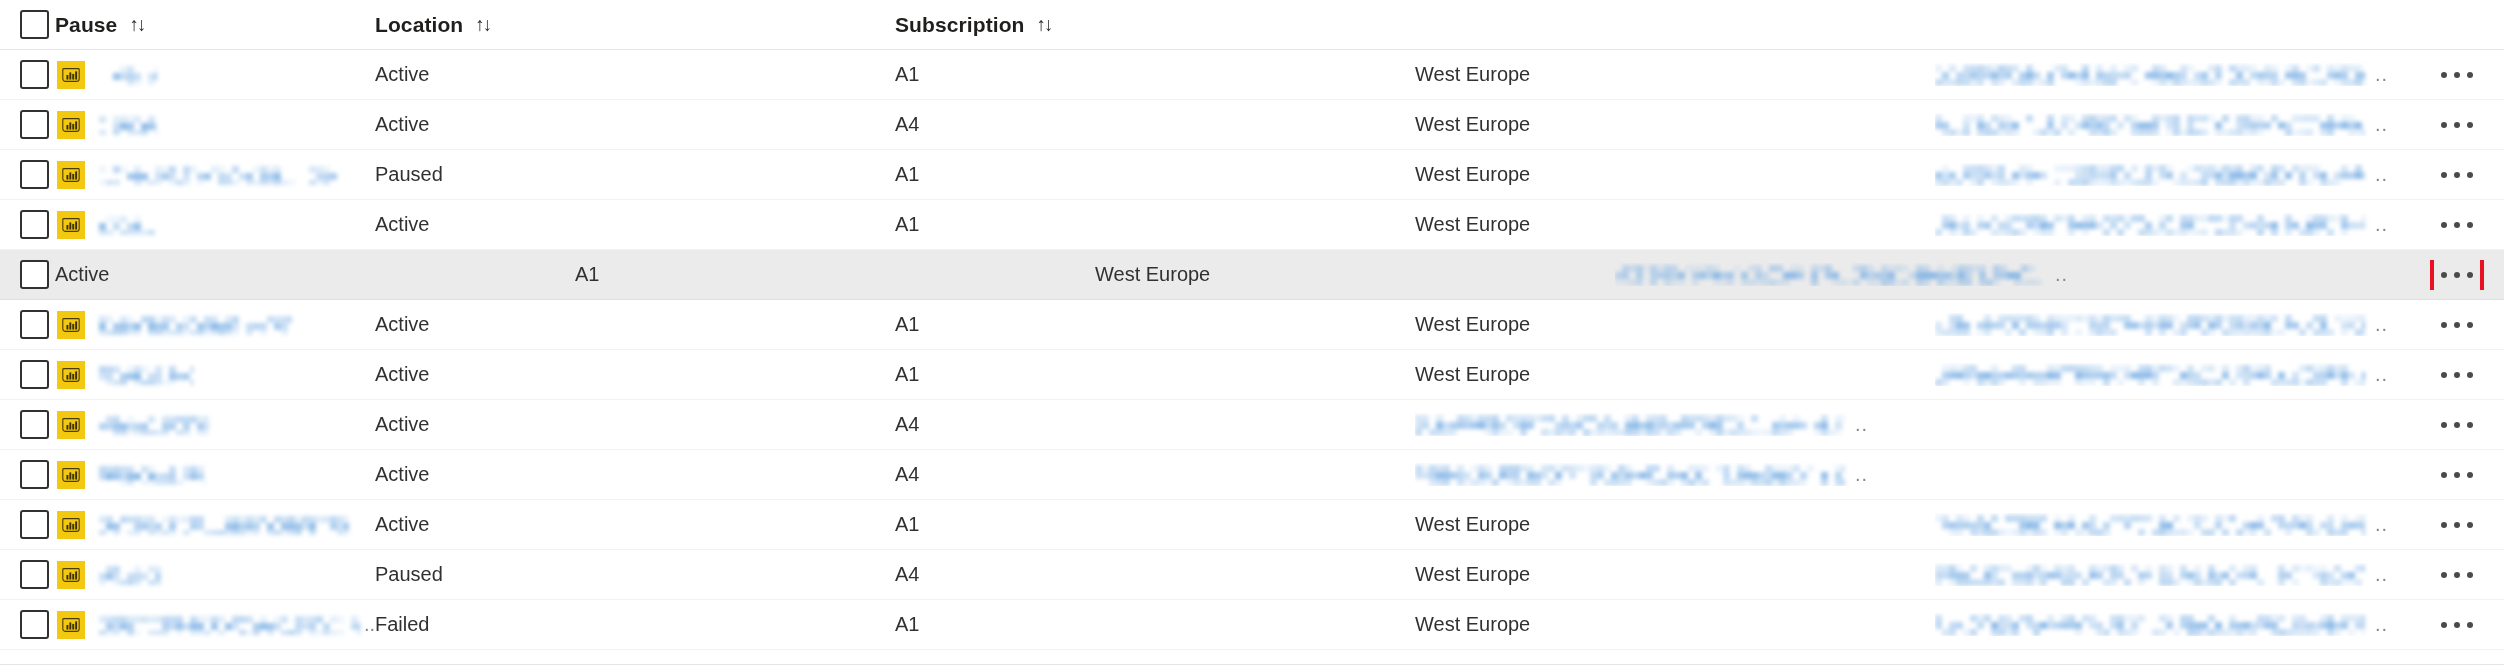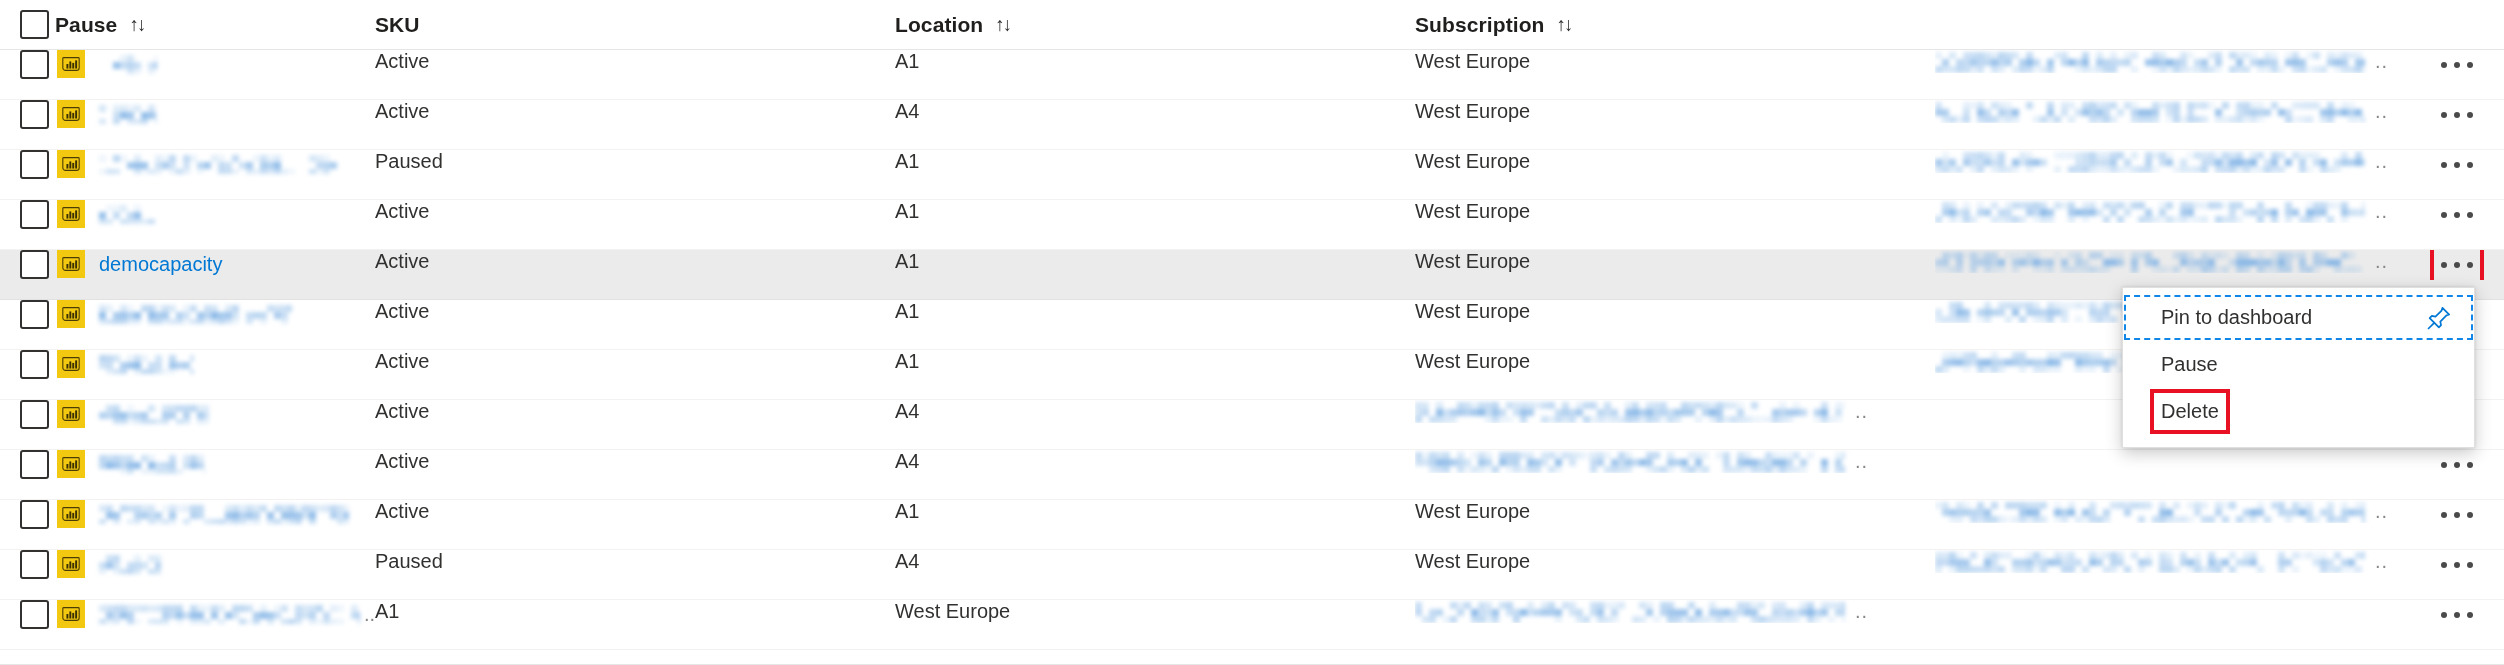--- a/index.html
+++ b/index.html
@@ -55,21 +55,21 @@
   .col-status  { width: 520px; flex: 0 0 520px; }
   .col-sku     { width: 520px; flex: 0 0 520px; }
   .col-loc     { width: 520px; flex: 0 0 520px; }
   .col-sub     { flex: 1 1 auto; min-width: 0; }
   .col-more    { width: 74px; flex: 0 0 74px; }
 
   
   .grid-row {
     position: relative;
     display: flex;
-    align-items: flex-start;
+    align-items: center;
     height: 50px;
     background: #ffffff;
     border-bottom: 1px solid #f3f2f1;
   }
   .grid-row.selected { background: #ebebeb; border-bottom-color: #e1e1e1; }
 
   .grid-row .cell {
     font-size: 20px;
     color: #323130;
     white-space: nowrap;
@@ -209,23 +209,20 @@
 <div class="grid">
 
   <div class="grid-header">
     <div class="cell col-check">
       <div class="checkbox"></div>
     </div>
     <div class="cell col-name">
       <span>Pause</span>
       <span class="sort-glyph">↑↓</span>
     </div>
-    <div class="cell col-sku">
-      <span>SKU</span>
-    </div>
     <div class="cell col-loc">
       <span>Location</span>
       <span class="sort-glyph">↑↓</span>
     </div>
     <div class="cell col-sub">
       <span>Subscription</span>
       <span class="sort-glyph">↑↓</span>
     </div>
     <div class="cell col-more"></div>
   </div>
@@ -970,32 +967,20 @@
             <span class="dot"></span>
             <span class="dot"></span>
             <span class="dot"></span>
           </div>
         </div>
       </div>
       <div class="grid-row selected">
         <div class="cell col-check">
           <div class="checkbox"></div>
         </div>
-        <div class="cell col-name name-cell">
-          <span class="capacity-icon">
-            <svg viewBox="0 0 22 22" width="20" height="20">
-              <path d="M3 4 h16 a1 1 0 0 1 1 1 v10 a3 3 0 0 1 -3 3 h-12 a3 3 0 0 1 -3 -3 v-10 a1 1 0 0 1 1 -1 z" fill="none" stroke="#4a3c04" stroke-width="1.2"></path>
-              <rect x="6" y="11" width="2.1" height="5" fill="#3b3001"></rect>
-              <rect x="9.2" y="8.2" width="2.1" height="7.8" fill="#3b3001"></rect>
-              <rect x="12.4" y="9.8" width="2.1" height="6.2" fill="#3b3001"></rect>
-              <rect x="15.6" y="7" width="2.1" height="9" fill="#3b3001"></rect>
-            </svg>
-          </span>
-          <span class="name-link">democapacity</span>
-        </div>
         <div class="cell col-status">Active</div>
         <div class="cell col-sku">A1</div>
         <div class="cell col-loc">West Europe</div>
         <div class="cell col-sub sub-cell">
           <span class="blurred" style="width: 430px; height: 22px;">
             <span class="px" style="left: 0px; top: 8px; width: 7px; height: 7px; opacity: 0.5;"></span>
             <span class="px" style="left: 0px; top: 15px; width: 7px; height: 7px; opacity: 0.14;"></span>
             <span class="px" style="left: 7px; top: 1px; width: 7px; height: 7px; opacity: 0.46;"></span>
             <span class="px" style="left: 7px; top: 8px; width: 7px; height: 7px; opacity: 0.57;"></span>
             <span class="px" style="left: 7px; top: 15px; width: 7px; height: 7px; opacity: 0.16;"></span>
@@ -2426,20 +2411,21 @@
             <span class="px" style="left: 231px; top: 15px; width: 7px; height: 7px; opacity: 0.2;"></span>
             <span class="px" style="left: 238px; top: 1px; width: 7px; height: 7px; opacity: 0.13;"></span>
             <span class="px" style="left: 238px; top: 15px; width: 7px; height: 7px; opacity: 0.16;"></span>
             <span class="px" style="left: 252px; top: 1px; width: 7px; height: 7px; opacity: 0.28;"></span>
             <span class="px" style="left: 252px; top: 8px; width: 7px; height: 7px; opacity: 0.51;"></span>
             <span class="px" style="left: 259px; top: 8px; width: 7px; height: 7px; opacity: 0.76;"></span>
             <span class="px" style="left: 259px; top: 15px; width: 7px; height: 7px; opacity: 0.47;"></span>
           </span>
           <span class="name-ellipsis">..</span>
         </div>
+        <div class="cell col-status">Failed</div>
         <div class="cell col-sku">A1</div>
         <div class="cell col-loc">West Europe</div>
         <div class="cell col-sub sub-cell">
           <span class="blurred" style="width: 430px; height: 22px;">
             <span class="px" style="left: 0px; top: 1px; width: 7px; height: 7px; opacity: 0.48;"></span>
             <span class="px" style="left: 0px; top: 8px; width: 7px; height: 7px; opacity: 0.54;"></span>
             <span class="px" style="left: 7px; top: 15px; width: 7px; height: 7px; opacity: 0.35;"></span>
             <span class="px" style="left: 14px; top: 8px; width: 7px; height: 7px; opacity: 0.51;"></span>
             <span class="px" style="left: 14px; top: 15px; width: 7px; height: 7px; opacity: 0.46;"></span>
             <span class="px" style="left: 21px; top: 8px; width: 7px; height: 7px; opacity: 0.6;"></span>
@@ -2562,32 +2548,15 @@
         <div class="cell col-more">
           <div class="more-btn">
             <span class="dot"></span>
             <span class="dot"></span>
             <span class="dot"></span>
           </div>
         </div>
       </div>
     </div>
 
-  <div class="context-menu">
-    <div class="menu-item focused">
-      <span class="label">Pin to dashboard</span>
-      <span class="pin-icon">
-        <svg viewBox="0 0 24 24" width="26" height="26" fill="none" stroke="#0078d4" stroke-width="1.6" stroke-linecap="round" stroke-linejoin="round">
-          <path d="M15.2 2.6 L21.4 8.8 L18.9 9.6 L13.2 15.3 L13.9 18.6 L11.9 20.6 L3.4 12.1 L5.4 10.1 L8.7 10.8 L14.4 5.1 Z"></path>
-          <line x1="7.6" y1="16.4" x2="2.3" y2="21.7"></line>
-        </svg>
-      </span>
-    </div>
-    <div class="menu-item">
-      <span class="label">Pause</span>
-    </div>
-    <div class="menu-item delete-annotated">
-      <span class="label">Delete</span>
-    </div>
-  </div>
 
   <div class="bottom-rule"></div>
 </div>
 
 </body></html>

